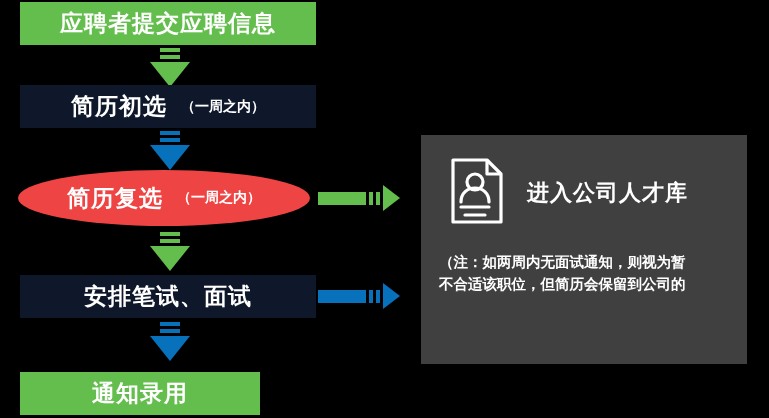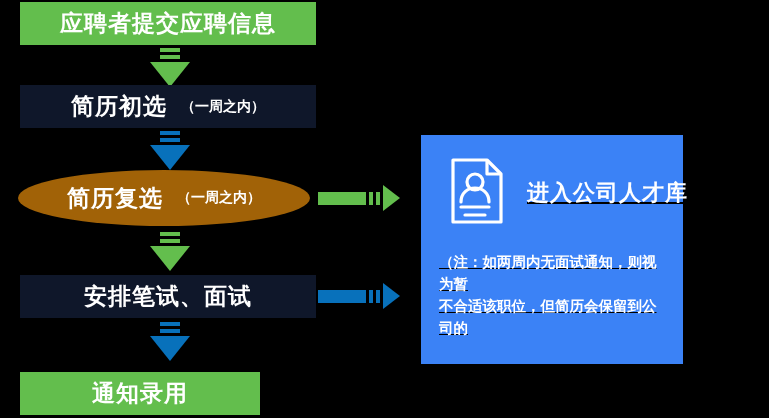--- a/index.html
+++ b/index.html
@@ -39,21 +39,21 @@
   }
   .node .sub-label {
     font-size: 14px;
     font-weight: bold;
     margin-left: 14px;
     letter-spacing: 0px;
   }
   .rect-green { background: #63be4d; }
   .rect-blue  { background: #0f172a; }
   .ellipse-green {
-    background: #a16207;
+    background: #ef4444;
     border-radius: 50%;
   }
 
   
   .v-arrow {
     position: absolute;
     width: 40px;
     display: flex;
     flex-direction: column;
     align-items: center;
@@ -104,25 +104,24 @@
   .h-arrow.green .bar, .h-arrow.green .tick { background: #63be4d; }
   .h-arrow.green .head { border-left-color: #63be4d; }
   .h-arrow.blue .bar, .h-arrow.blue .tick { background: #0871bb; }
   .h-arrow.blue .head { border-left-color: #0871bb; }
 
   
   .panel {
     position: absolute;
     left: 421px;
     top: 135px;
-    width: 262px;
+    width: 326px;
     height: 229px;
-    background: #3b82f6;
+    background: #404040;
     box-sizing: border-box;
-    text-decoration: underline;
   }
   .panel-head {
     display: flex;
     align-items: center;
     padding: 22px 0 0 28px;
   }
   .panel-icon { flex: 0 0 auto; }
   .panel-title {
     color: #ffffff;
     font-size: 22px;

